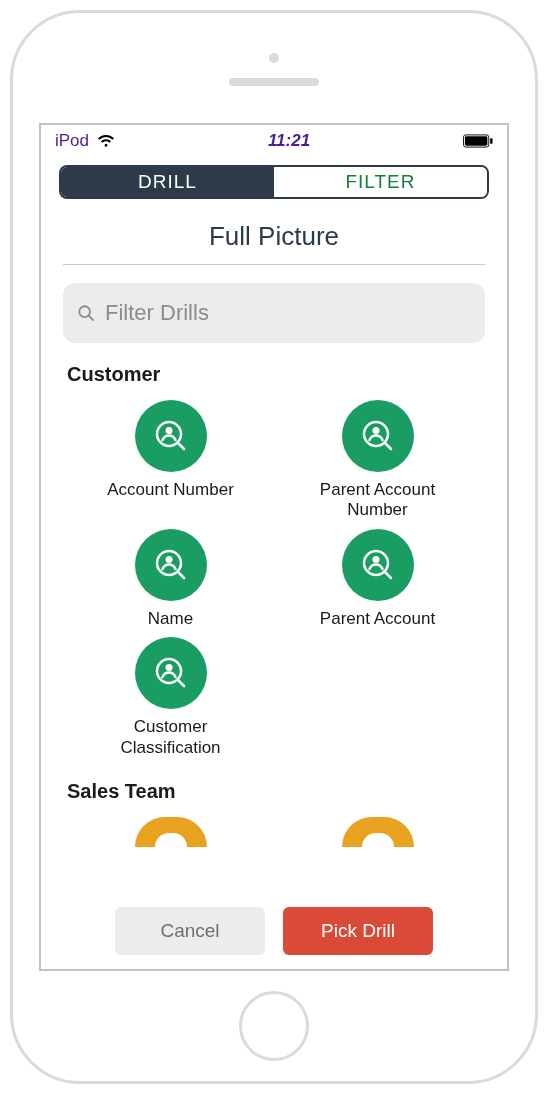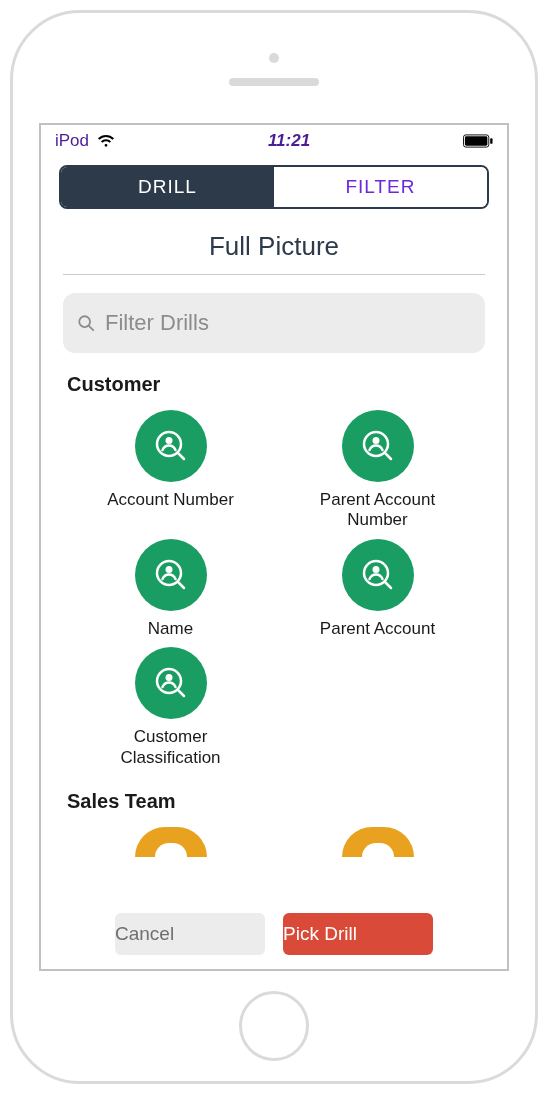--- a/index.html
+++ b/index.html
@@ -65,34 +65,34 @@
   .wifi-icon svg { width: 18px; height: 14px; display: block; }
   .battery-icon svg { width: 30px; height: 14px; display: block; }
   .status-time { font-weight: 600; font-style: italic; }
   
   .segmented {
     margin: 10px 18px 14px;
     display: flex;
     border: 2px solid #2d3a4a;
     border-radius: 8px;
     overflow: hidden;
-    height: 44px;
+    height: 34px;
   }
   .seg-item {
     flex: 1;
     display: flex;
     align-items: center;
     justify-content: center;
     font-size: 19px;
     letter-spacing: 1px;
     font-weight: 500;
     cursor: pointer;
   }
   .seg-active { background: #2d3a4a; color: #fff; }
-  .seg-inactive { background: #fff; color: #6d28d9; }
+  .seg-inactive { background: #fff; color: #15803d; }
   
   .page-title {
     text-align: center;
     font-size: 26px;
     color: #2d3a4a;
     font-weight: 400;
     padding: 8px 0 12px;
   }
   .divider {
     margin: 0 22px 18px;
@@ -180,25 +180,25 @@
   .footer {
     position: absolute;
     left: 0; right: 0; bottom: 0;
     padding: 10px 0 14px;
     display: flex;
     justify-content: center;
     gap: 18px;
     background: #fff;
   }
   .btn {
-    width: 150px; height: 42px;
+    width: 150px; height: 48px;
     border-radius: 6px;
     display: flex;
     align-items: center;
-    justify-content: flex-start;
+    justify-content: center;
     font-size: 19px;
     cursor: pointer;
     border: none;
   }
   .btn-cancel { background: #ececed; color: #6e6f71; }
   .btn-primary { background: #d94b38; color: #fff; }
   .content { position: relative; height: calc(100% - 0px); }
 </style>
 </head>
 <body>

